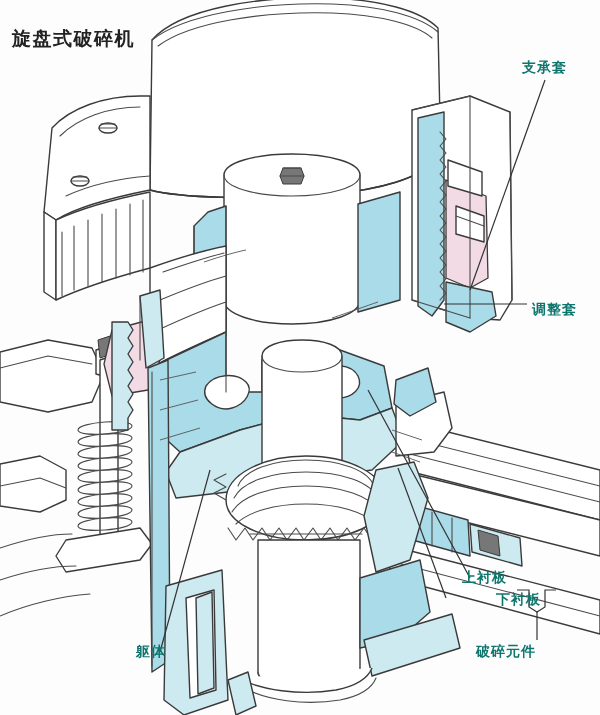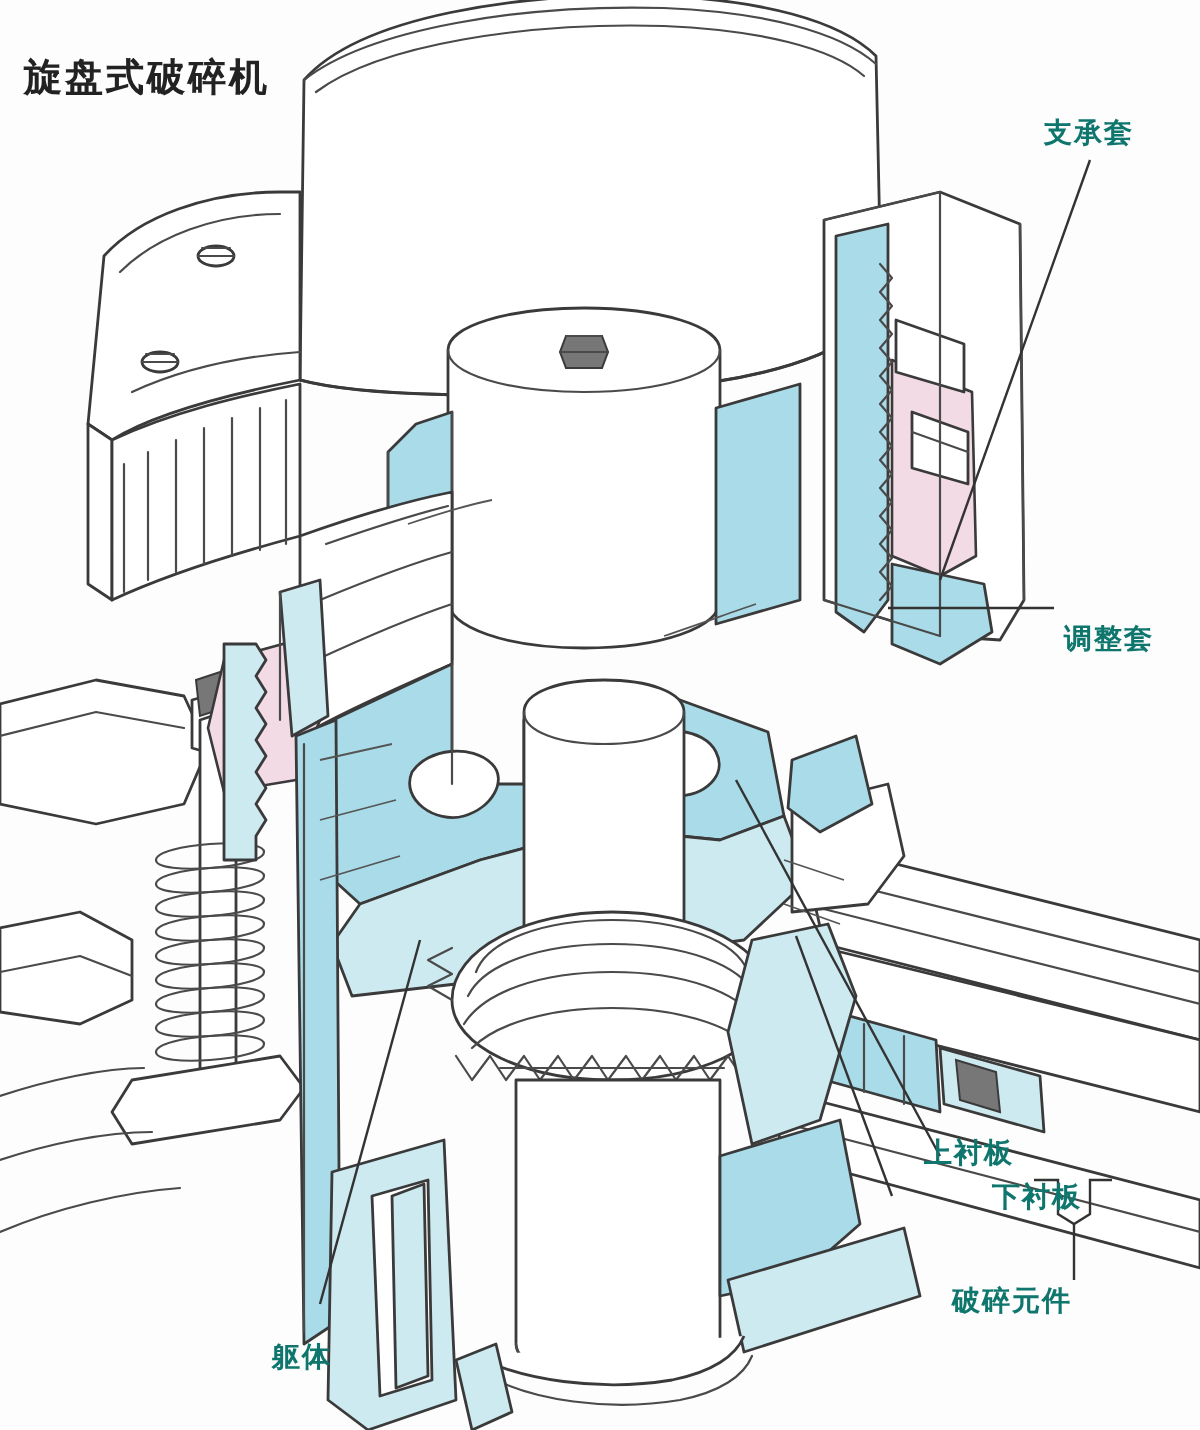--- a/index.html
+++ b/index.html
@@ -260,23 +260,23 @@
 
       <path class="leader" d="M160,652 L210,470"></path>
     </g>
 
   </svg>
 
   <div id="title">旋盘式破碎机</div>
 
   <div class="lbl" style="left:522px;top:60px;">支承套</div>
 
-  <div class="lbl" style="left:532px;top:313px;">调整套</div>
+  <div class="lbl" style="left:532px;top:302px;">调整套</div>
 
   <div class="lbl" style="left:462px;top:570px;">上衬板</div>
 
   <div class="lbl" style="left:448px;top:592px;margin-left:48px;">下衬板</div>
 
   <div class="lbl" style="left:476px;top:644px;">破碎元件</div>
 
-  <div class="lbl" style="left:136px;top:672px;">躯体</div>
+  <div class="lbl" style="left:136px;top:644px;">躯体</div>
 
 </div>
 
 </body></html>

